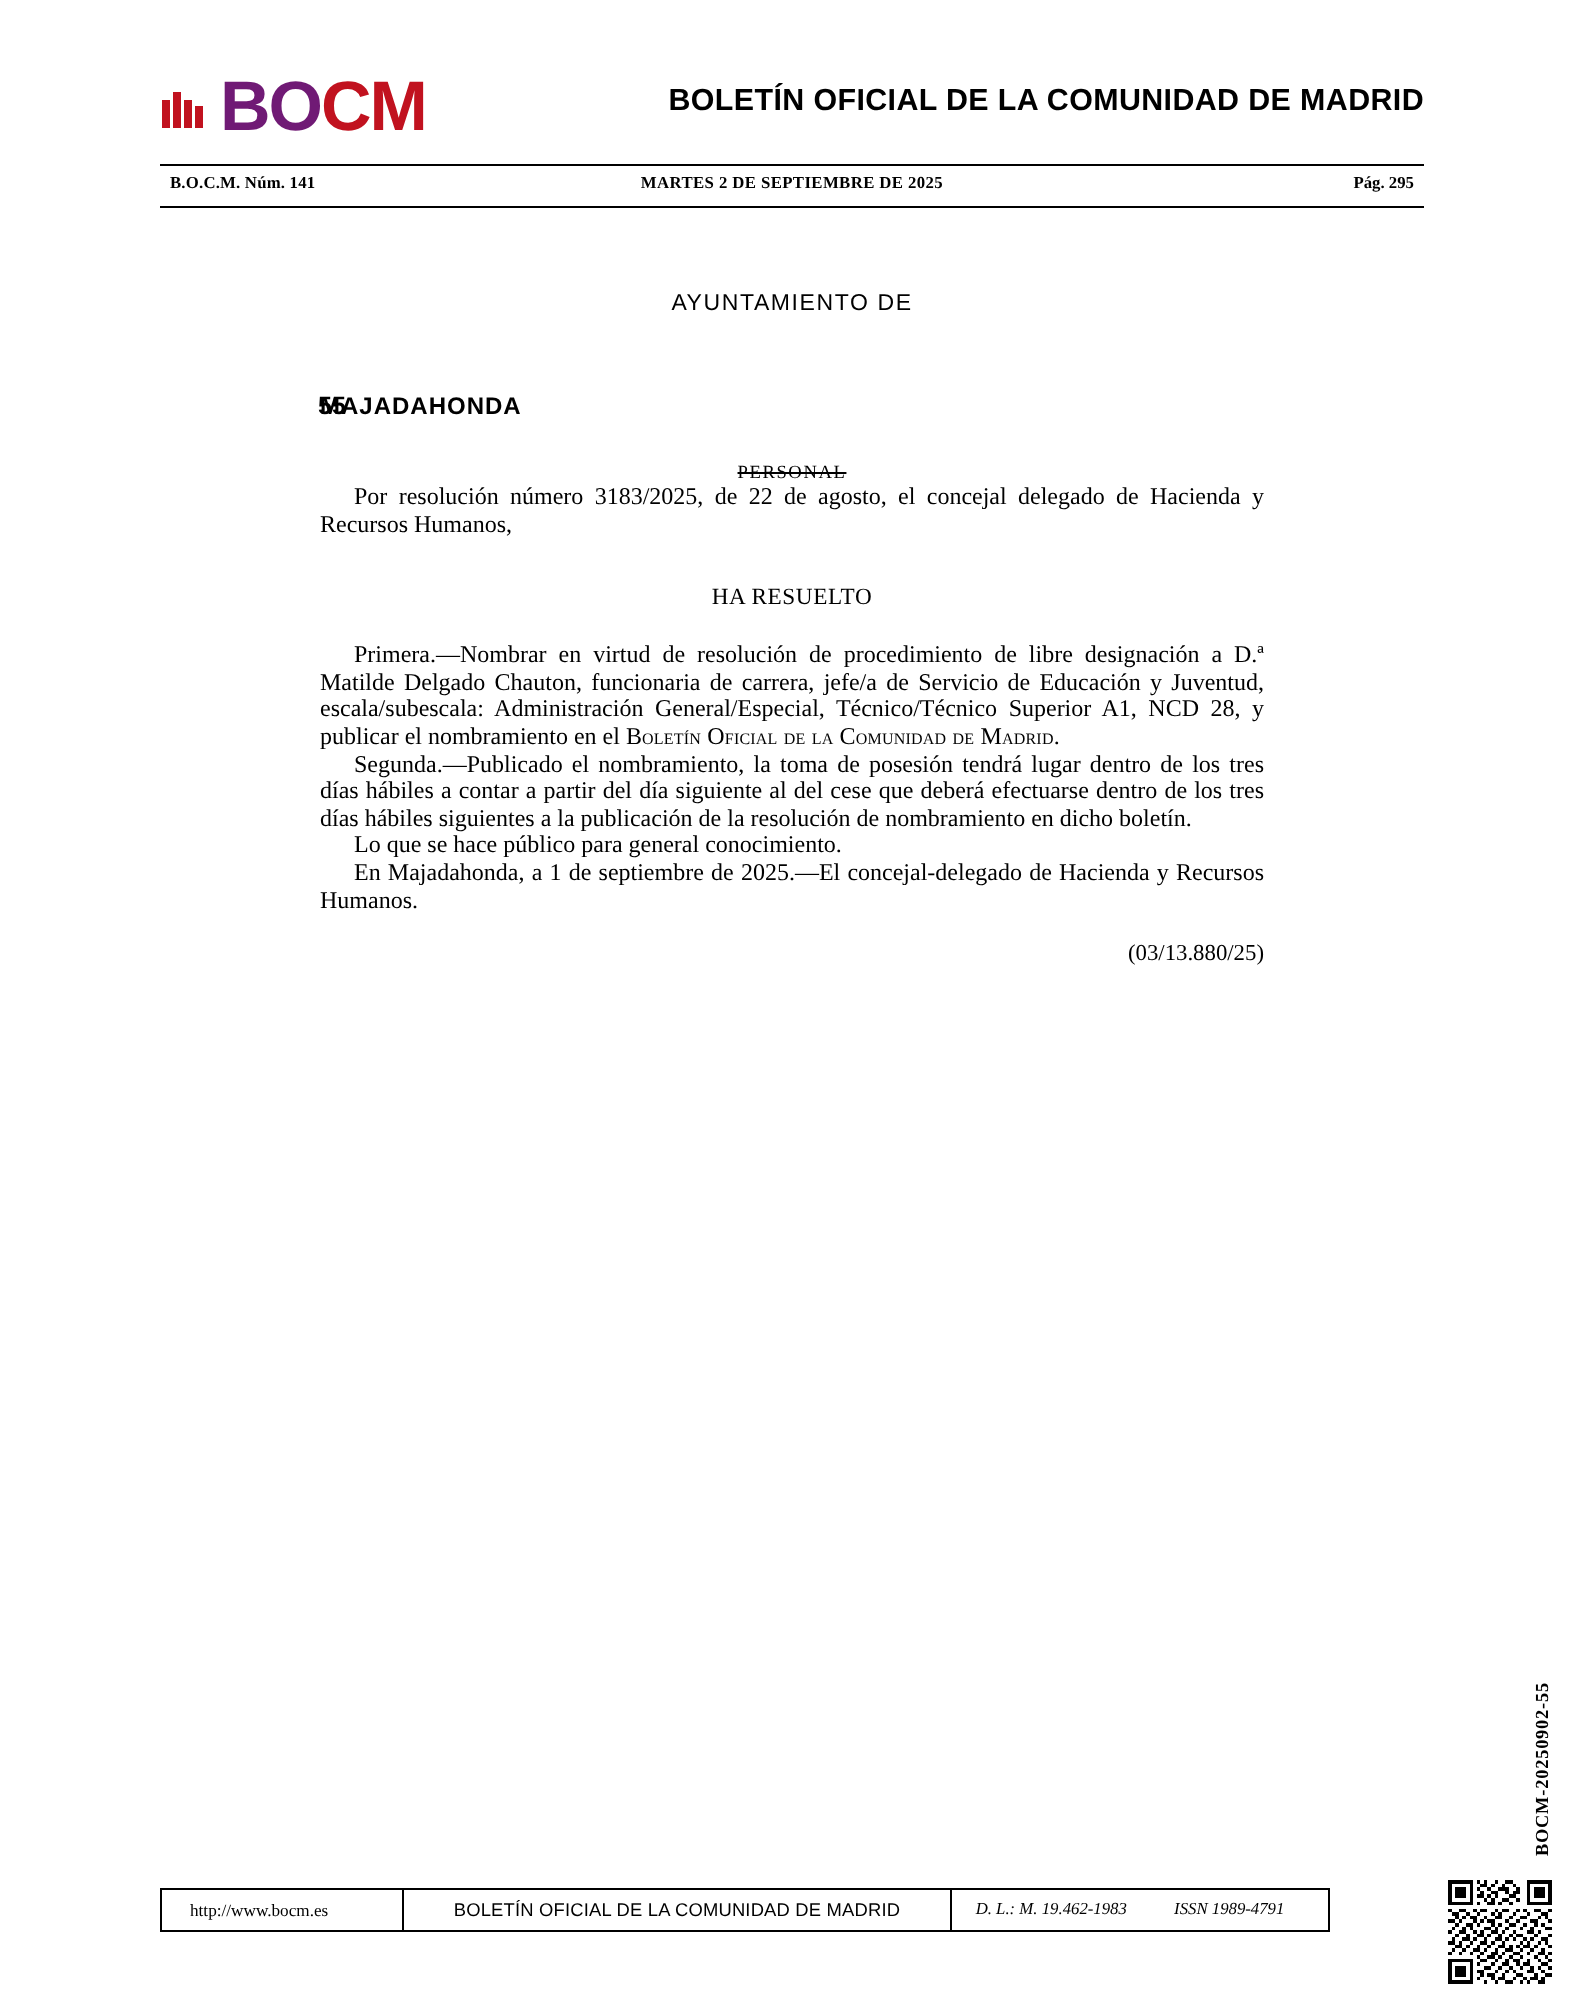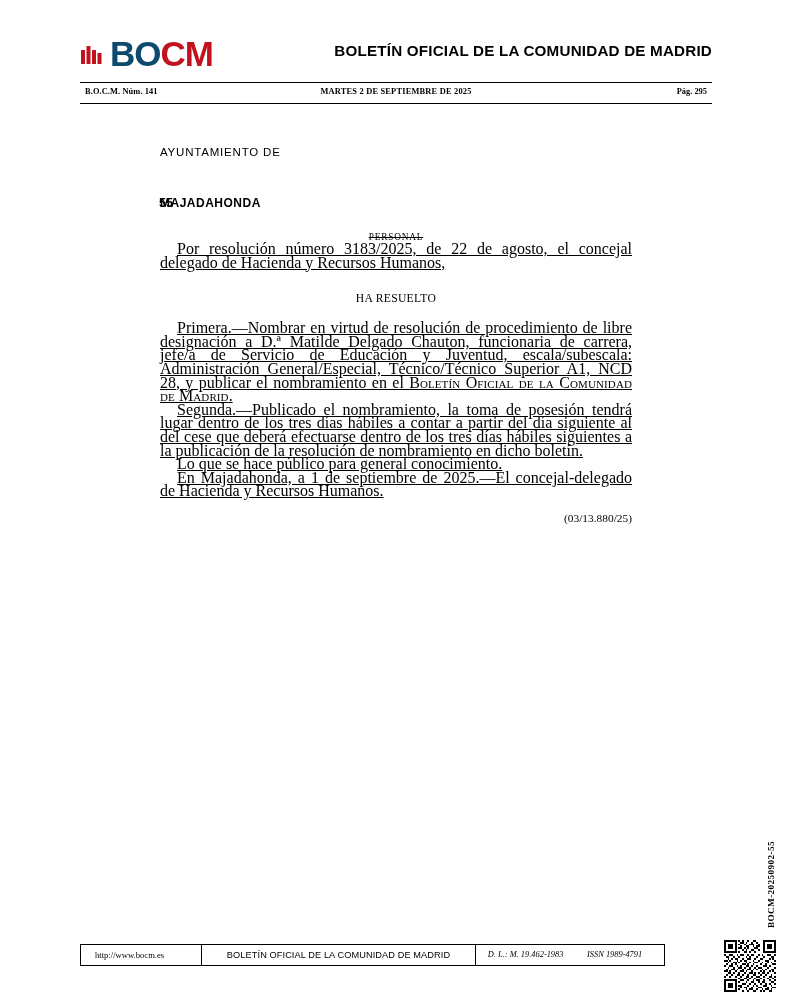--- a/index.html
+++ b/index.html
@@ -46,21 +46,21 @@
     position: relative;
     top: 2px;
   }
   .logo-text {
     font-family: "Liberation Sans", sans-serif;
     font-weight: bold;
     font-size: 35px;
     letter-spacing: -1px;
     line-height: 35px;
   }
-  .logo-bo { color: #0c4a6e; }
+  .logo-bo { color: #701a75; }
   .logo-cm { color: #c1121f; }
 
   .masthead-title {
     position: absolute;
     right: 0;
     top: 12px;
     font-family: "Liberation Sans", sans-serif;
     font-weight: bold;
     font-size: 15.2px;
     letter-spacing: 0.2px;
@@ -122,20 +122,21 @@
   }
   .section-title {
     text-align: center;
     font-size: 17.5px;
     font-weight: bold;
     letter-spacing: 0.4px;
     margin-top: 0;
     margin-bottom: 0;
   }
   .entity-kind {
+    text-align: center;
     font-family: "Liberation Sans", sans-serif;
     font-size: 11.5px;
     letter-spacing: 0.8px;
     margin-top: 28px;
   }
   .entity-row {
     position: relative;
     margin-top: 38px;
     height: 20px;
   }
@@ -156,27 +157,26 @@
   .subject {
     text-align: center;
     font-size: 9.3px;
     font-variant: small-caps;
     letter-spacing: 0.8px;
     margin-top: 16px;
     text-decoration: line-through;
     text-decoration-thickness: 1px;
   }
   p.body-par {
-    font-size: 16px;
+    font-size: 12px;
     line-height: 13.6px;
     text-align: justify;
     margin: 0;
     text-indent: 17px;
     hyphens: manual;
-    text-decoration: underline;
   }
   .par-gap { margin-top: 11px; }
   .par-tight { margin-top: 0px; }
 
   .resolved {
     text-align: center;
     font-size: 11.6px;
     letter-spacing: 0.3px;
     margin-top: 23px;
     margin-bottom: 16px;

